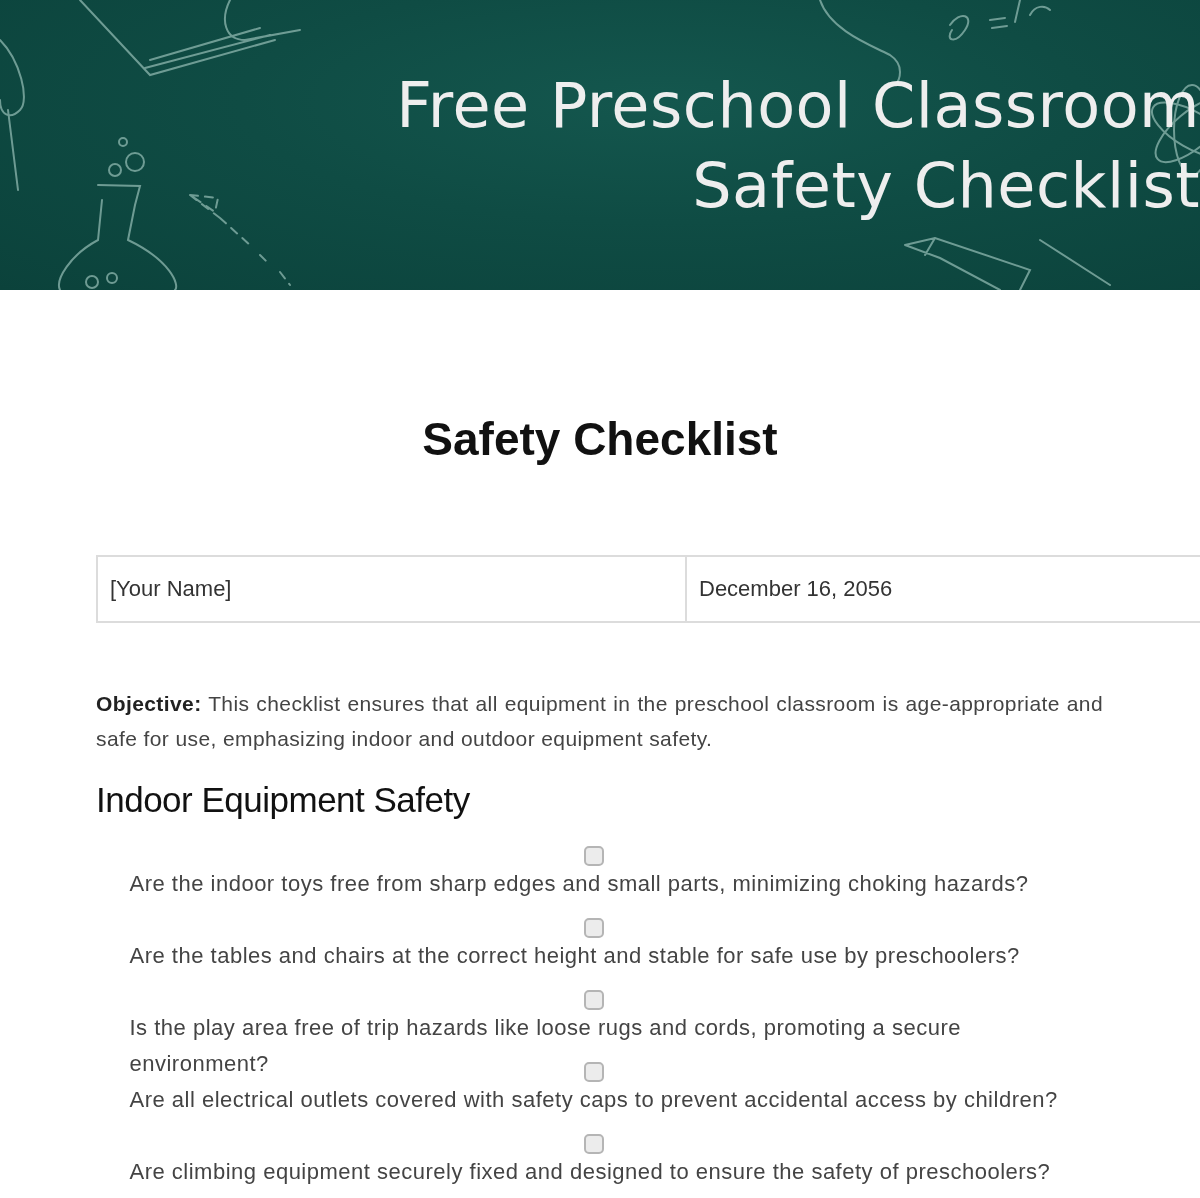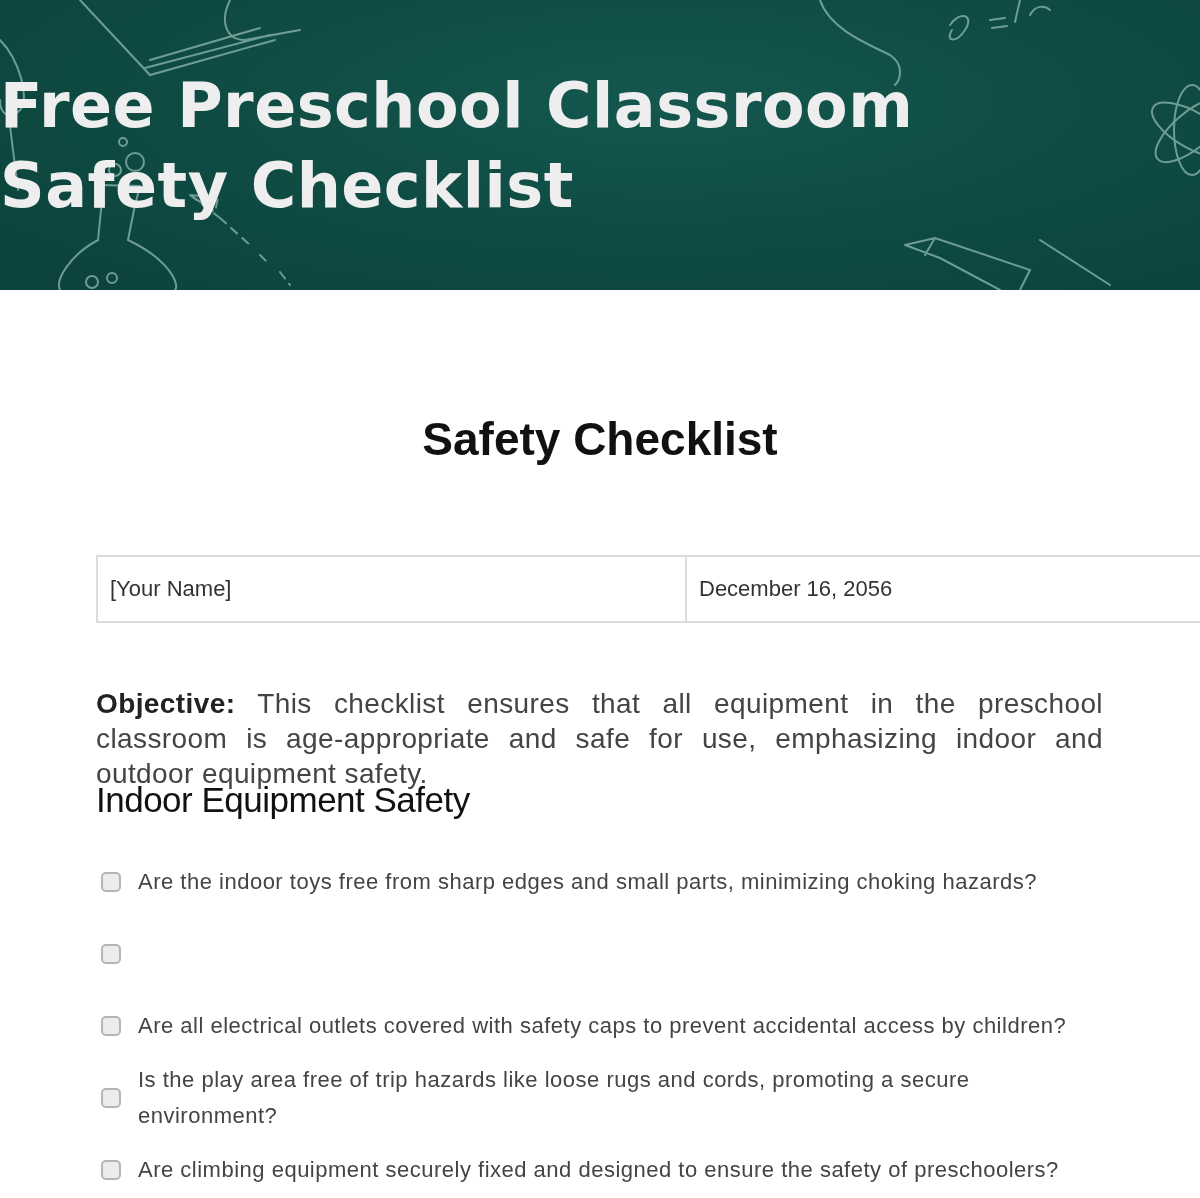--- a/index.html
+++ b/index.html
@@ -7,22 +7,22 @@
     body { font-family: "Liberation Sans", "DejaVu Sans", sans-serif; color: #333; position: relative; }
 
     .banner {
       position: absolute; left: 0; top: 0; width: 1200px; height: 290px;
       background: radial-gradient(ellipse at 55% 35%, #14574e 0%, #0f4c44 45%, #0b423b 100%);
       overflow: hidden;
     }
     .banner svg.doodles { position: absolute; left: 0; top: 0; width: 1200px; height: 290px; }
     .banner-title {
       position: absolute; left: 0; right: 0; top: 66px;
-      text-align: left; color: #eeeeee;
-      font-family: "DejaVu Sans", sans-serif; font-weight: bold;
+      text-align: right; color: #eeeeee;
+      font-family: "DejaVu Sans", sans-serif; font-weight: normal;
       font-size: 62px; line-height: 80px; letter-spacing: 0.5px;
     }
 
     .section-title {
       position: absolute; left: 0; right: 0; top: 412px;
       text-align: center; font-size: 46px; font-weight: bold; color: #111;
       font-family: "Liberation Sans", sans-serif;
     }
 
     .info-table {
@@ -30,32 +30,32 @@
       display: flex; border: 2px solid #dcdcdc;
     }
     .info-cell {
       flex: 1; display: flex; align-items: center; padding-left: 12px;
       font-size: 22px; color: #333; border-right: 2px solid #dcdcdc;
     }
     .info-cell:last-child { border-right: none; }
 
     .objective {
       position: absolute; left: 96px; top: 686px; width: 1007px;
-      font-size: 28px; line-height: 35px; color: #444; text-align: justify;
+      font-size: 21px; line-height: 35px; color: #444; text-align: justify;
       letter-spacing: 0.4px;
     }
     .objective b { color: #222; }
 
     .h2 {
       position: absolute; left: 96px; top: 780px;
       font-size: 35px; font-weight: normal; color: #111; letter-spacing: -0.5px;
     }
 
     .checklist { position: absolute; left: 96px; top: 846px; width: 1007px; list-style: none; }
-    .check-item { display: flex; align-items: center; height: 72px; }
+    .check-item { display: flex; align-items: center; height: 72px; flex-direction: column; }
     .checkbox {
       width: 20px; height: 20px; margin-left: 5px; margin-right: 17px; flex: 0 0 20px;
       border: 2px solid #b5b5b5; border-radius: 5px; background: #ececec;
     }
     .check-text {
       font-size: 22px; line-height: 36px; color: #444; letter-spacing: 0.5px;
       width: 940px;
     }
   </style>
 </head>
@@ -104,26 +104,27 @@
 
 <h3 class="h2">Indoor Equipment Safety</h3>
 
 <ul class="checklist">
   <li class="check-item">
     <span class="checkbox"></span>
     <span class="check-text">Are the indoor toys free from sharp edges and small parts, minimizing choking hazards?</span>
   </li>
   <li class="check-item">
     <span class="checkbox"></span>
+    <span class="check-text">Are the tables and chairs at the correct height and stable for safe use by preschoolers?</span>
+  </li>
+  <li class="check-item">
+    <span class="checkbox"></span>
+    <span class="check-text">Is the play area free of trip hazards like loose rugs and cords, promoting a secure environment?</span>
   </li>
   <li class="check-item">
     <span class="checkbox"></span>
     <span class="check-text">Are all electrical outlets covered with safety caps to prevent accidental access by children?</span>
-  </li>
-  <li class="check-item">
-    <span class="checkbox"></span>
-    <span class="check-text">Is the play area free of trip hazards like loose rugs and cords, promoting a secure environment?</span>
   </li>
   <li class="check-item">
     <span class="checkbox"></span>
     <span class="check-text">Are climbing equipment securely fixed and designed to ensure the safety of preschoolers?</span>
   </li>
 </ul>
 
 </body></html>

